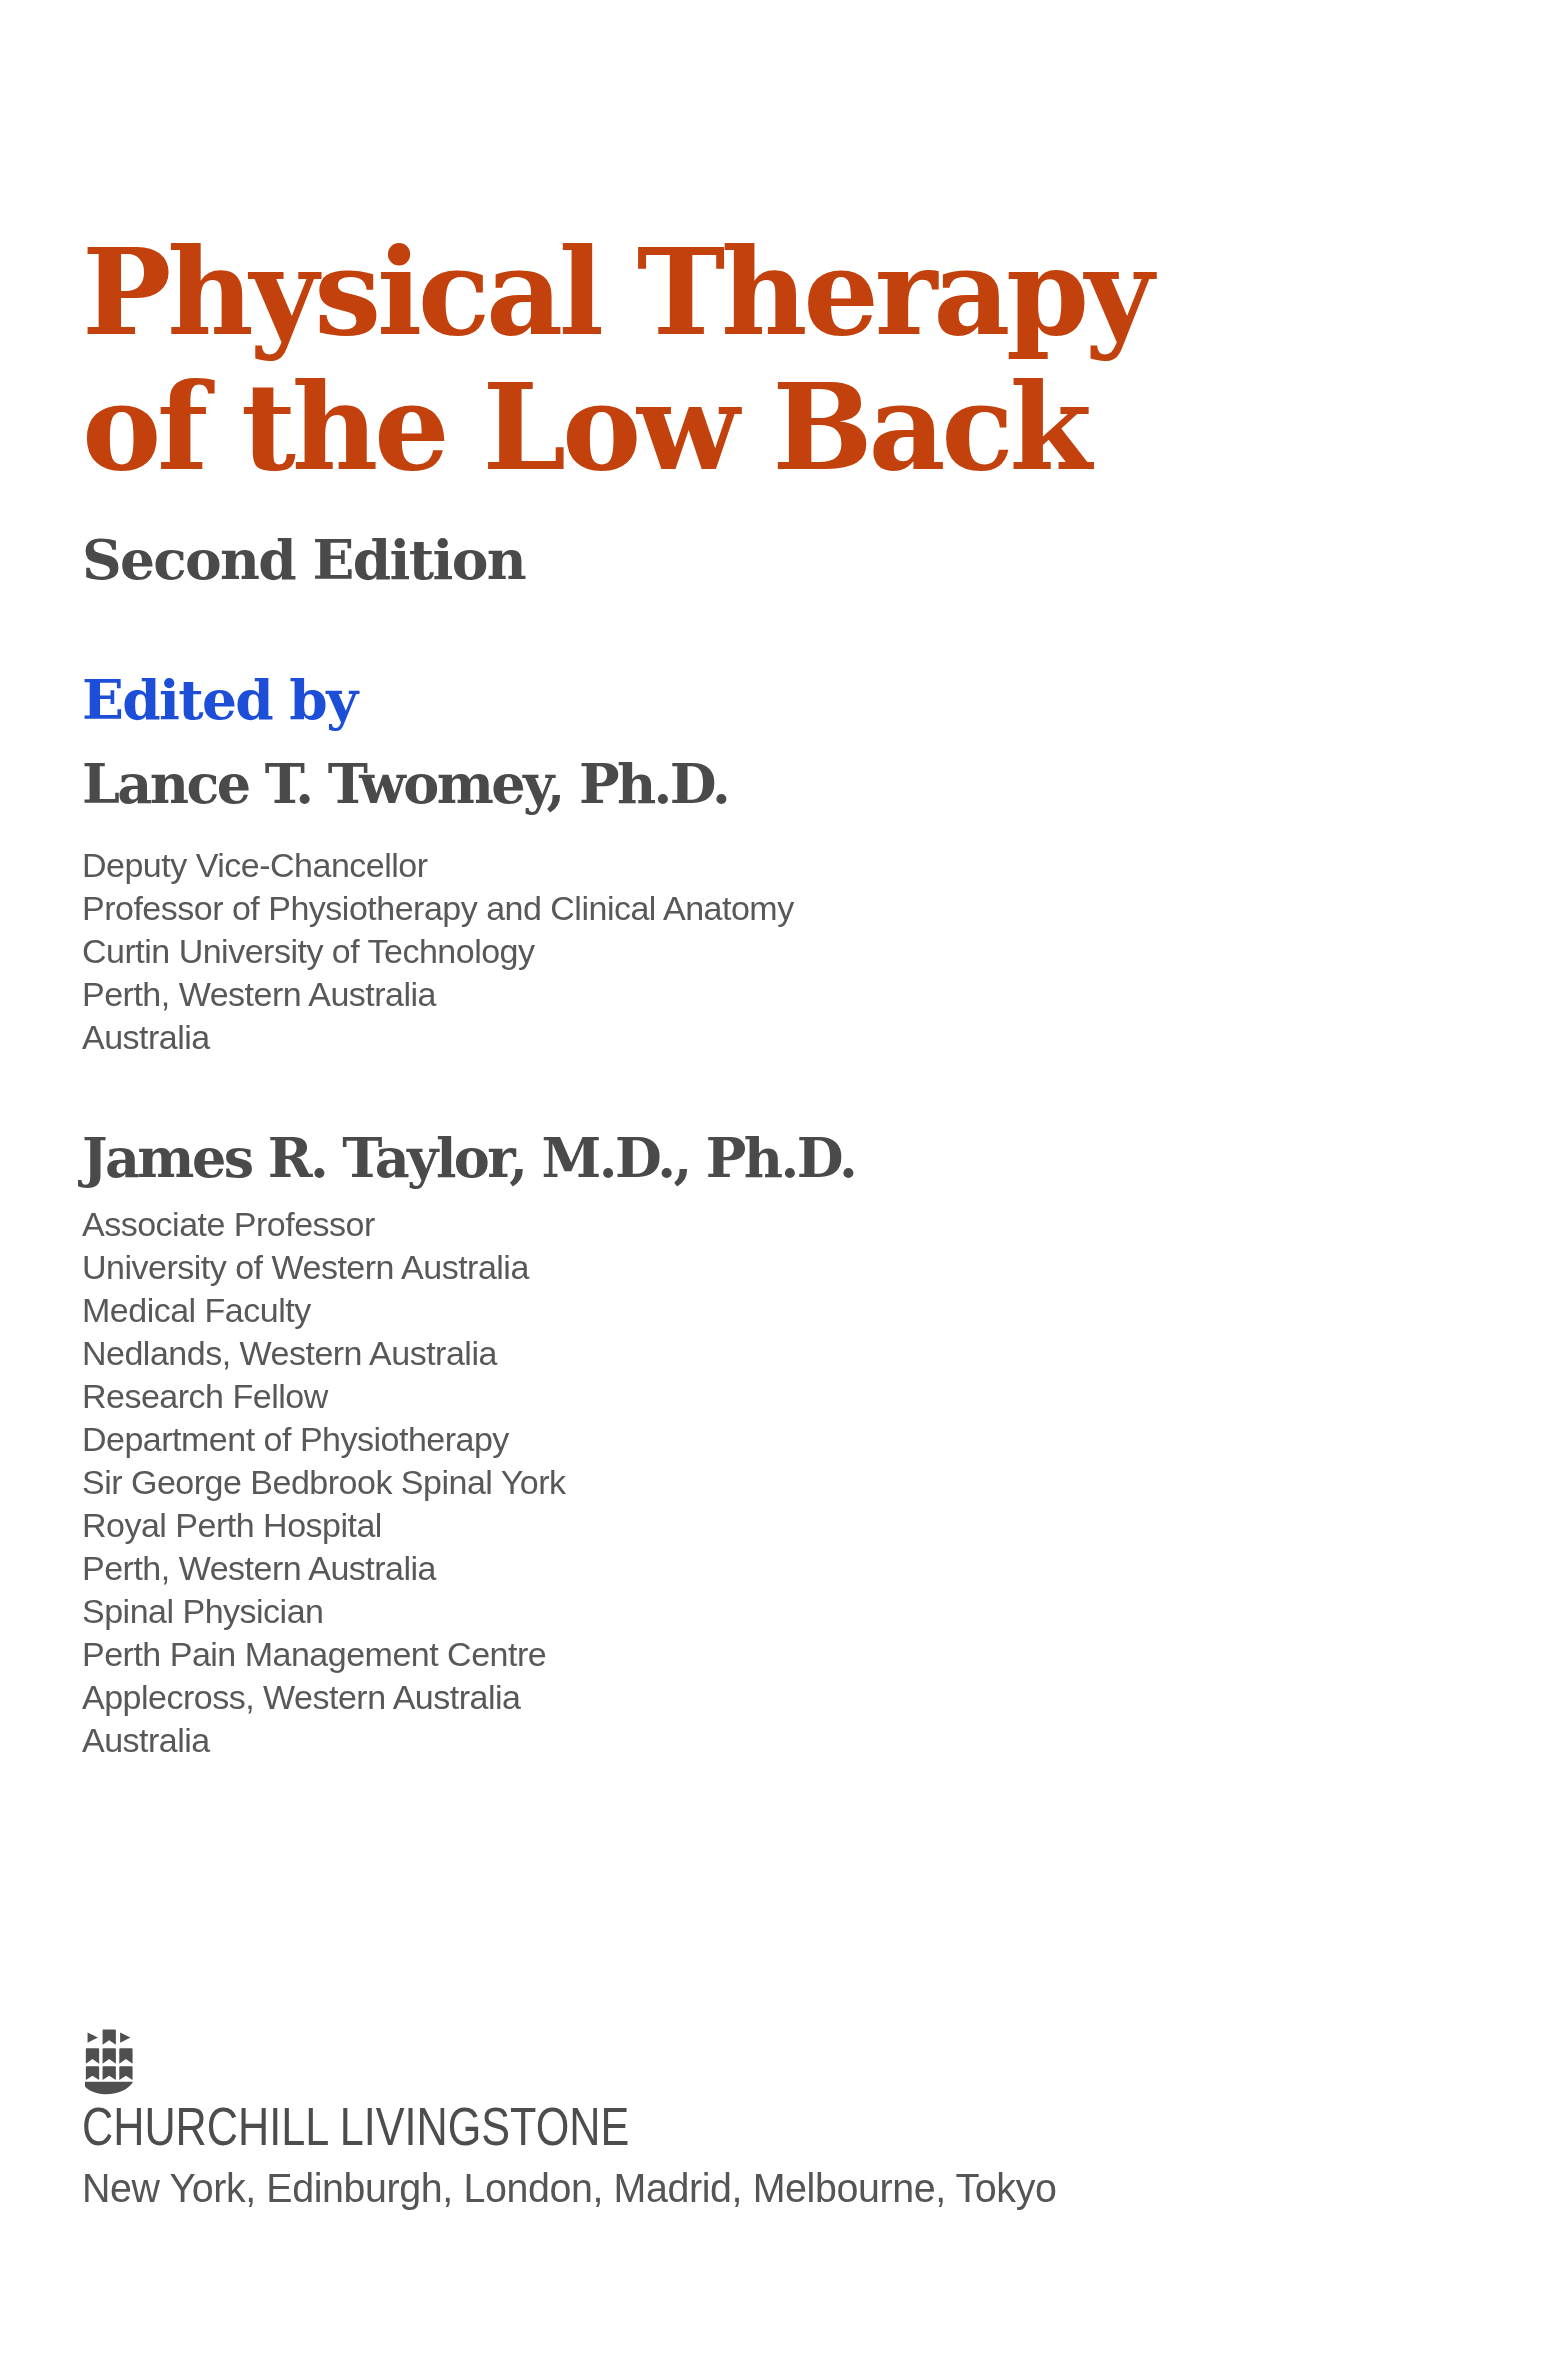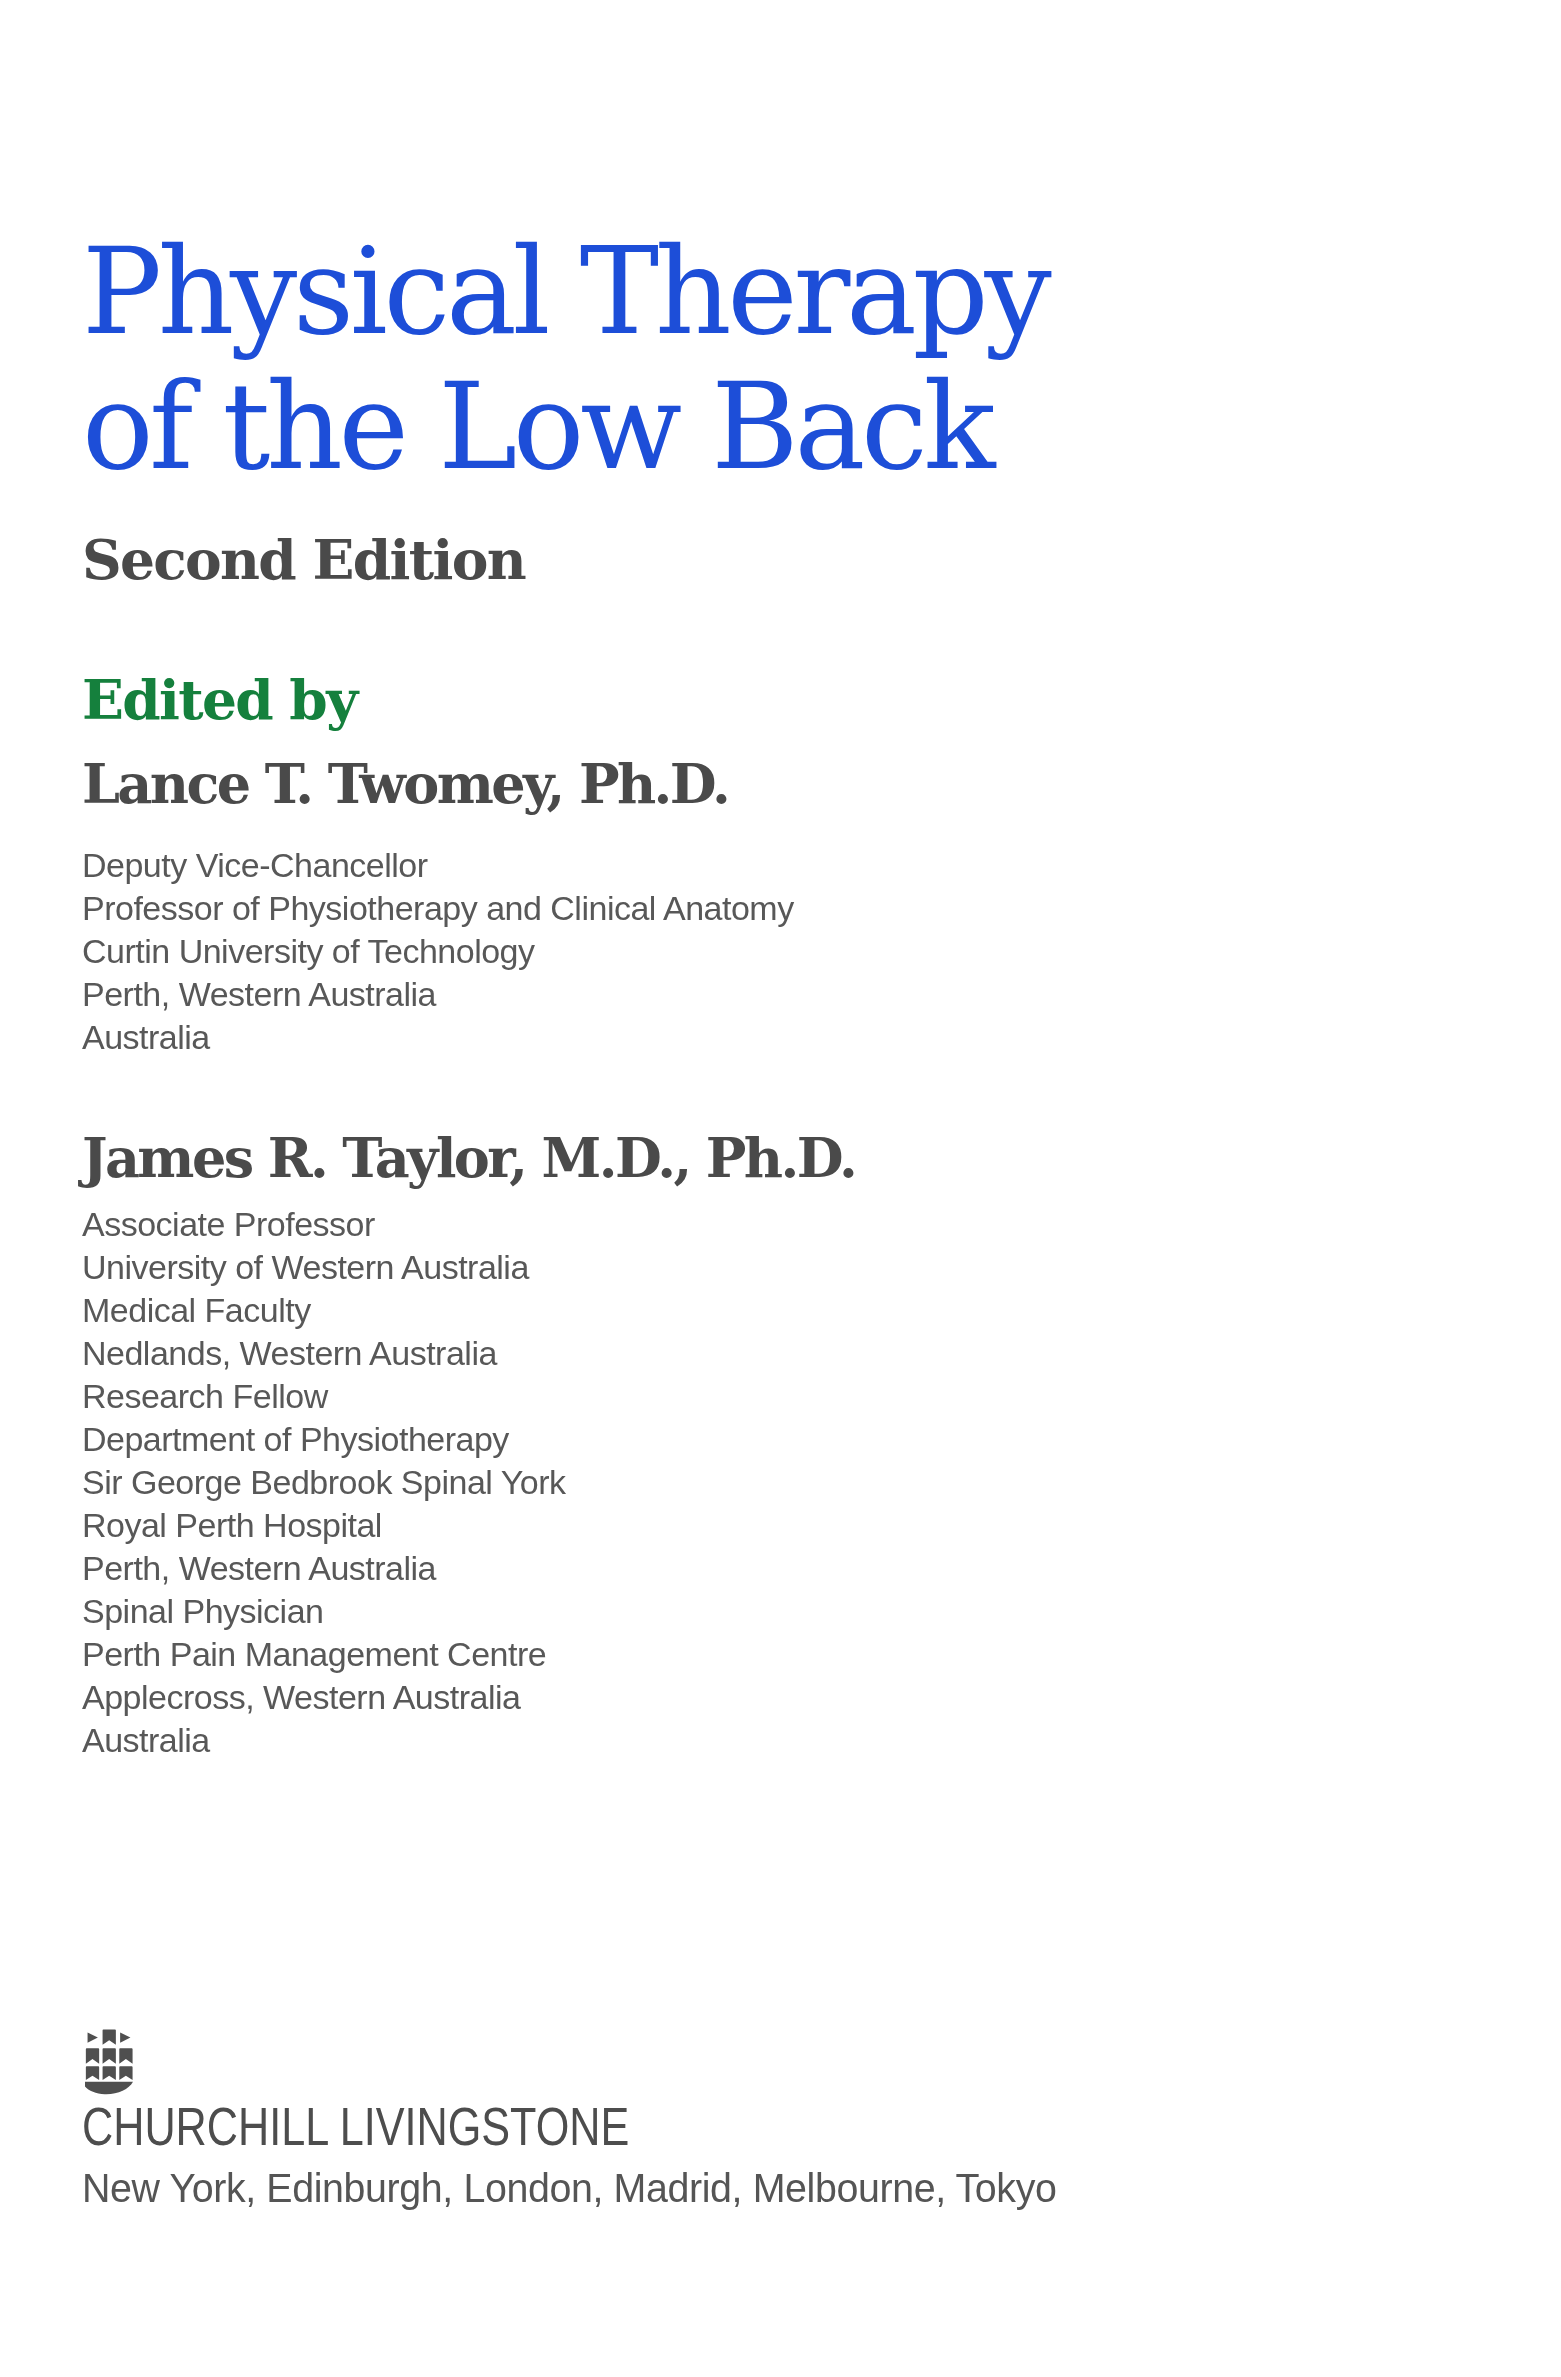--- a/index.html
+++ b/index.html
@@ -13,45 +13,45 @@
     height: 2377px;
     background: #ffffff;
     overflow: hidden;
     font-family: "Liberation Sans", sans-serif;
   }
   .abs { position: absolute; left: 82px; }
 
   .book-title {
     top: 225px;
     font-family: "DejaVu Serif", serif;
-    font-weight: normal;
+    font-weight: bold;
     font-size: 119px;
     line-height: 135px;
     letter-spacing: -4.3px;
-    color: #1d4ed8;
+    color: #c2410c;
     white-space: nowrap;
   }
   .edition-heading {
     top: 530px;
     font-family: "DejaVu Serif", serif;
     font-weight: bold;
     font-size: 55px;
     line-height: 60px;
     letter-spacing: -1.7px;
     color: #4a4a4a;
     white-space: nowrap;
   }
   .edited-by-heading {
     top: 670px;
     font-family: "DejaVu Serif", serif;
     font-weight: bold;
     font-size: 55px;
     line-height: 60px;
     letter-spacing: -1.7px;
-    color: #15803d;
+    color: #1d4ed8;
     white-space: nowrap;
     text-align: right;
   }
   .editor-name {
     font-family: "DejaVu Serif", serif;
     font-weight: bold;
     font-size: 54px;
     line-height: 59px;
     letter-spacing: -2.6px;
     color: #4a4a4a;

